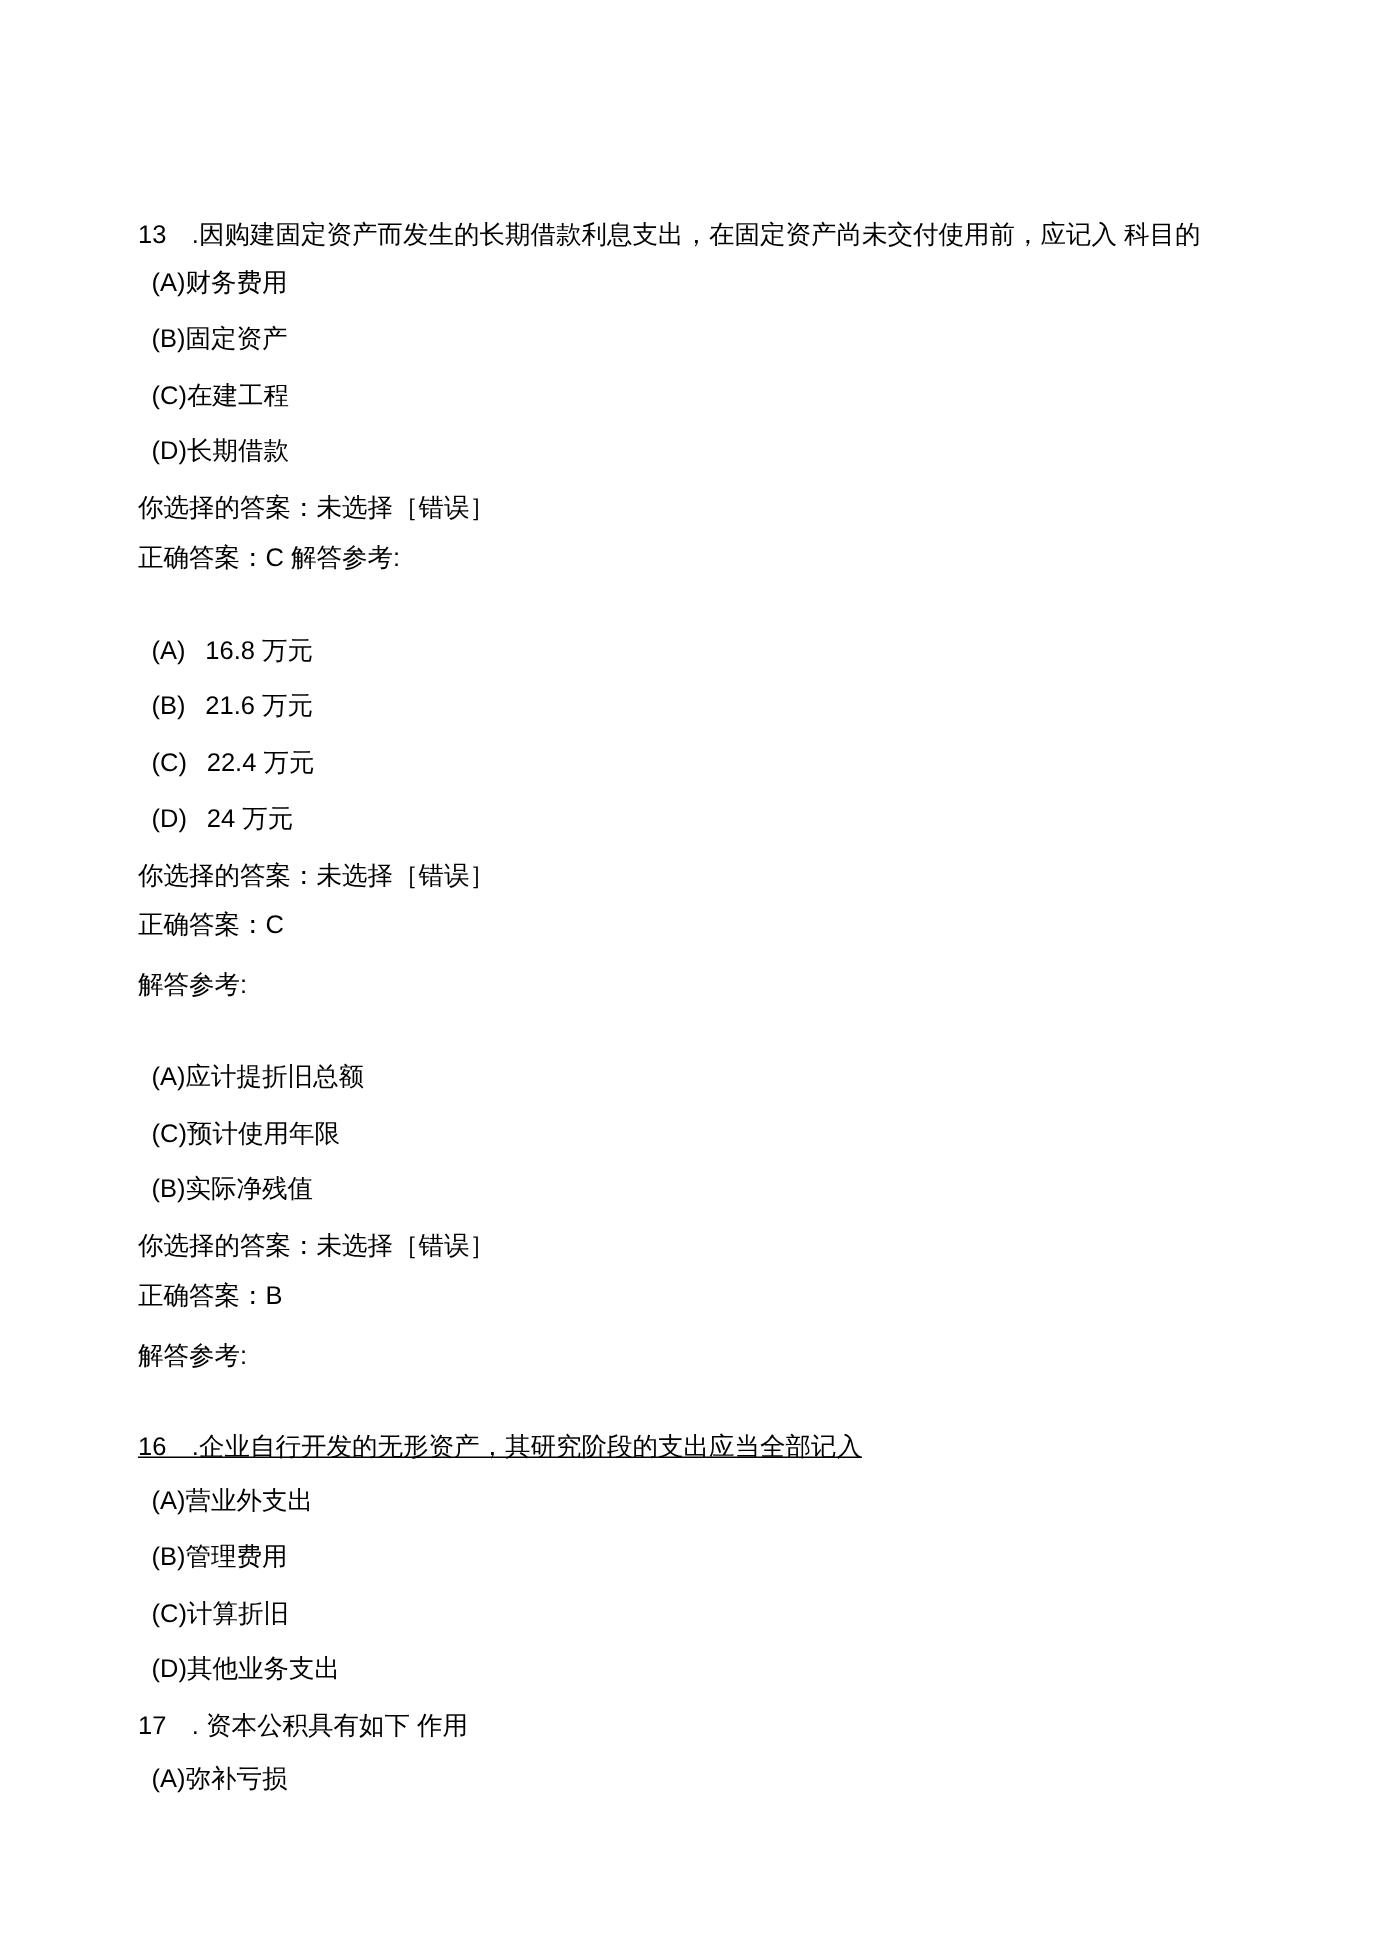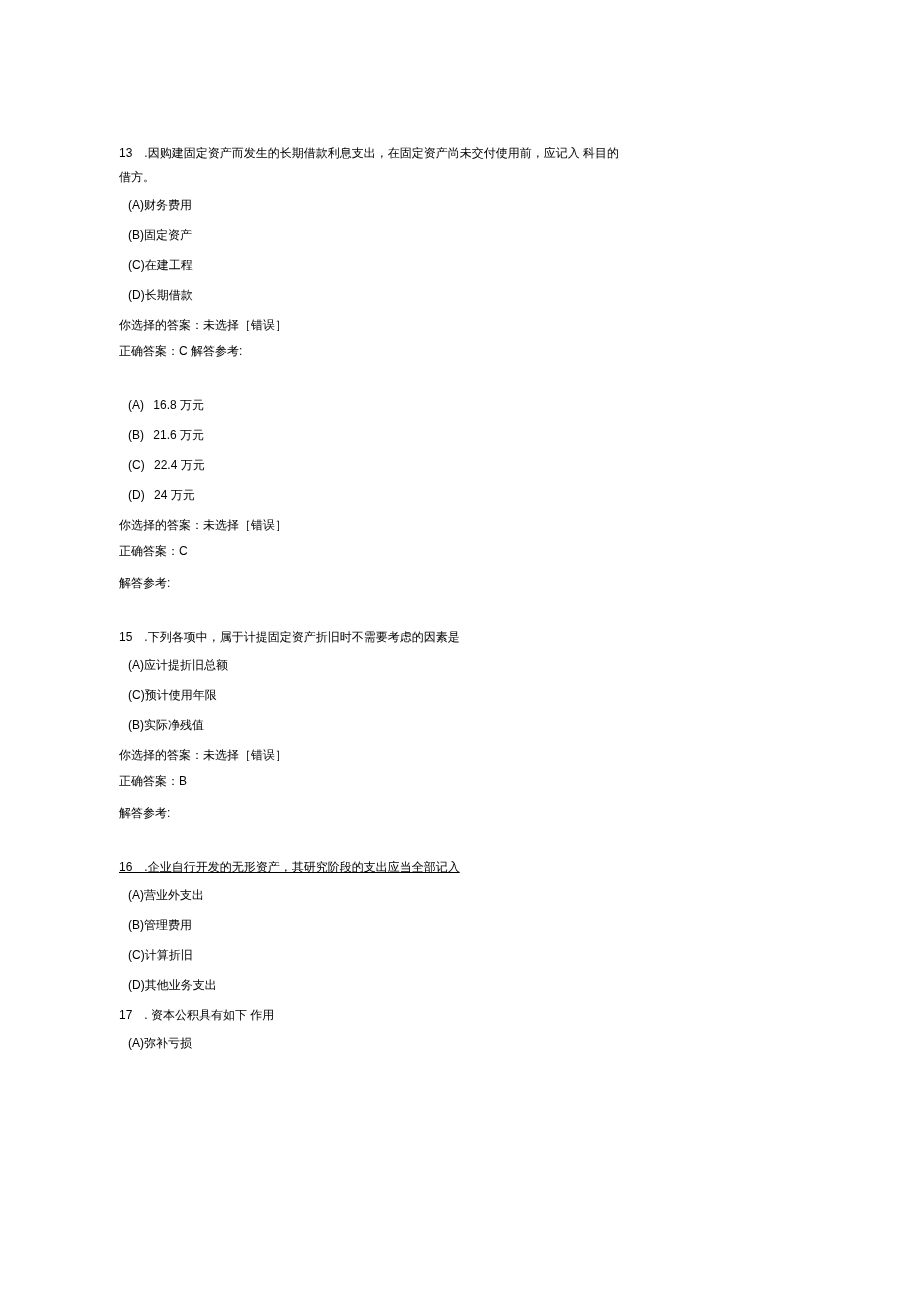--- a/index.html
+++ b/index.html
@@ -5,23 +5,22 @@
     html, body {
       margin: 0;
       padding: 0;
       width: 920px;
       background: #ffffff;
       font-family: "Microsoft YaHei", "SimSun", Arial, sans-serif;
       color: #000000;
     }
     .page {
       padding: 144px 92px 60px 92px;
-      font-size: 12px;
+      font-size: 17px;
       line-height: 1.5;
-      margin-left: 27px;
     }
     .qline {
       margin-bottom: 6px;
     }
     .opt {
       padding-left: 9px;
       margin-bottom: 12px;
     }
     .ans {
       margin-bottom: 8px;
@@ -29,41 +28,39 @@
     .gap {
       height: 28px;
     }
   </style>
 </head>
 <body>
 
 <div class="page">
 
   <div class="qline">13 .因购建固定资产而发生的长期借款利息支出，在固定资产尚未交付使用前，应记入&nbsp;科目的</div>
-  <div class="qline" style="margin-bottom:10px;">借方。</div>
   <div class="opt">(A)财务费用</div>
   <div class="opt">(B)固定资产</div>
   <div class="opt">(C)在建工程</div>
   <div class="opt">(D)长期借款</div>
   <div class="ans">你选择的答案：未选择［错误］</div>
   <div class="ans">正确答案：C 解答参考:</div>
 
   <div class="gap"></div>
 
   <div class="opt">(A)  16.8 万元</div>
   <div class="opt">(B)  21.6 万元</div>
   <div class="opt">(C)  22.4 万元</div>
   <div class="opt">(D)  24 万元</div>
   <div class="ans">你选择的答案：未选择［错误］</div>
   <div class="ans" style="margin-bottom:14px;">正确答案：C</div>
   <div class="ans">解答参考:</div>
 
   <div class="gap"></div>
 
-  <div class="qline" style="margin-bottom:10px;">15 .下列各项中，属于计提固定资产折旧时不需要考虑的因素是</div>
   <div class="opt">(A)应计提折旧总额</div>
   <div class="opt">(C)预计使用年限</div>
   <div class="opt">(B)实际净残值</div>
   <div class="ans">你选择的答案：未选择［错误］</div>
   <div class="ans" style="margin-bottom:14px;">正确答案：B</div>
   <div class="ans">解答参考:</div>
 
   <div class="gap"></div>
 
   <div class="qline" style="margin-bottom:10px;text-decoration:underline;">16 .企业自行开发的无形资产，其研究阶段的支出应当全部记入</div>

